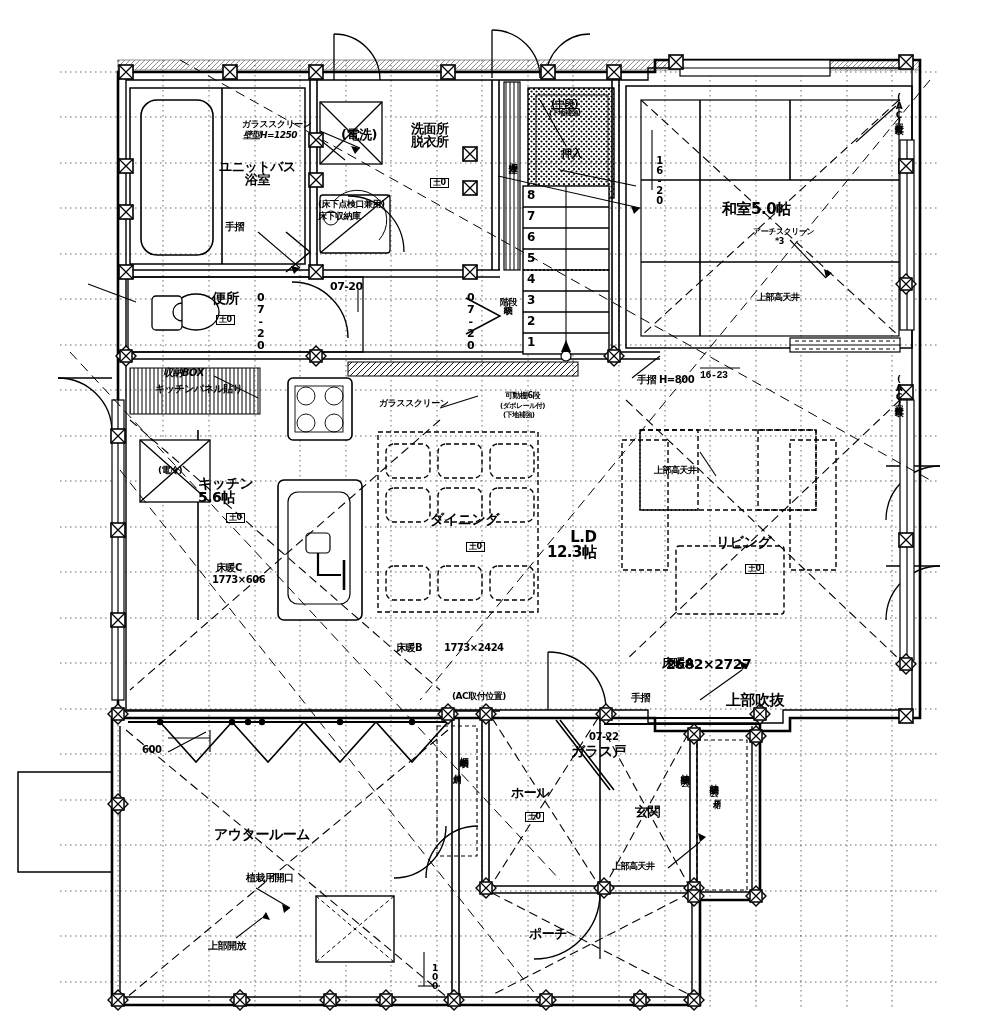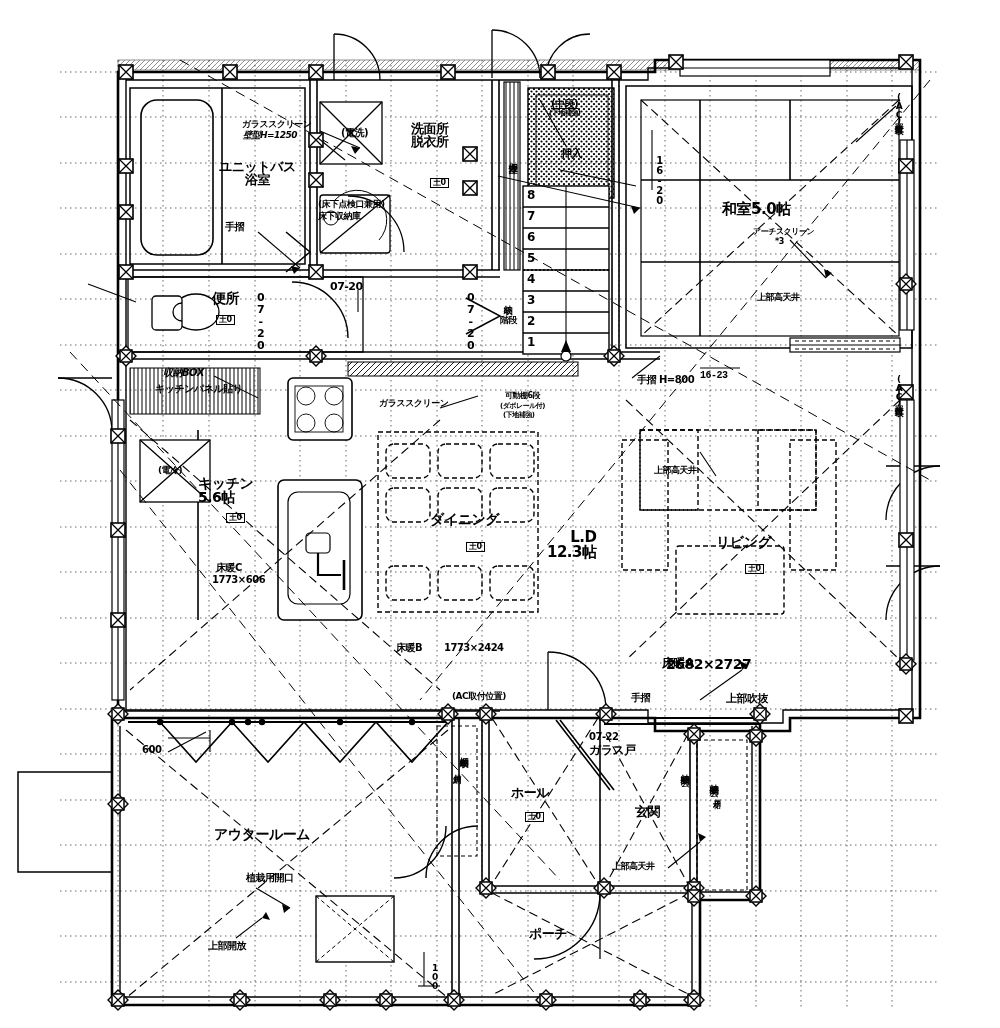--- a/index.html
+++ b/index.html
@@ -447,29 +447,29 @@
       <div class="lbl" style="left: 527px; top: 252px; font-size: 12px;">5</div>
       <div class="lbl" style="left: 527px; top: 273px; font-size: 12px;">4</div>
       <div class="lbl" style="left: 527px; top: 294px; font-size: 12px;">3</div>
       <div class="lbl" style="left: 527px; top: 315px; font-size: 12px;">2</div>
       <div class="lbl" style="left: 527px; top: 336px; font-size: 12px;">1</div>
     </div>
 
   <div id="anno-layer">
       <div class="lbl" style="left: 242px; top: 120px; font-size: 9px;">ガラススクリーン</div>
       <div class="lbl" style="left: 243px; top: 131px; font-size: 9px; font-style: italic;">壁型H=1250</div>
-      <div class="lbl" style="left: 341px; top: 128px; font-size: 10px;">(電洗)</div>
+      <div class="lbl" style="left: 341px; top: 128px; font-size: 13px;">(電洗)</div>
       <div class="lbl" style="left: 225px; top: 222px; font-size: 10px;">手摺</div>
       <div class="lbl" style="left: 318px; top: 200px; font-size: 9px;">(床下点検口兼用)</div>
       <div class="lbl" style="left: 318px; top: 212px; font-size: 9px;">床下収納庫</div>
       <div class="lbl" style="left: 330px; top: 281px; font-size: 11px;">07-20</div>
       <div class="lbl vert" style="left: 465px; top: 291px; font-size: 11px;">07-20</div>
       <div class="lbl vert" style="left: 255px; top: 291px; font-size: 11px;">07-20</div>
       <div class="lbl vert" style="left: 503px; top: 299px; font-size: 9px;">収納</div>
-      <div class="lbl" style="left: 500px; top: 298px; font-size: 9px; margin-top: 18px;">階段</div>
+      <div class="lbl" style="left: 500px; top: 298px; font-size: 9px;">階段</div>
       <div class="lbl" style="left: 551px; top: 99px; font-size: 10px; text-decoration: underline;">(中段)</div>
       <div class="lbl" style="left: 549px; top: 110px; font-size: 7px;">(下地補強)</div>
       <div class="lbl vert" style="left: 508px; top: 158px; font-size: 9px;">洋室押入</div>
       <div class="lbl vert" style="left: 654px; top: 155px; font-size: 10px;">16-20</div>
       <div class="lbl" style="left: 753px; top: 228px; font-size: 8px;">アーチスクリーン</div>
       <div class="lbl" style="left: 775px; top: 238px; font-size: 8px;">*3</div>
       <div class="lbl" style="left: 757px; top: 293px; font-size: 9px;">上部高天井</div>
       <div class="lbl" style="left: 637px; top: 375px; font-size: 10px;">手摺 H=800</div>
       <div class="lbl" style="left: 700px; top: 371px; font-size: 10px; font-family: Liberation Mono, monospace;">16-23</div>
       <div class="lbl vert" style="left: 894px; top: 92px; font-size: 9px;">(AC取付位置)</div>
@@ -482,24 +482,24 @@
       <div class="lbl" style="left: 500px; top: 403px; font-size: 7px;">(ダボレール付)</div>
       <div class="lbl" style="left: 503px; top: 412px; font-size: 7px;">(下地補強)</div>
       <div class="lbl" style="left: 216px; top: 563px; font-size: 10px;">床暖C</div>
       <div class="lbl" style="left: 212px; top: 575px; font-size: 10px;">1773×606</div>
       <div class="lbl" style="left: 396px; top: 643px; font-size: 10px;">床暖B</div>
       <div class="lbl" style="left: 444px; top: 643px; font-size: 10px;">1773×2424</div>
       <div class="lbl" style="left: 622px; top: 657px; font-size: 12px; margin-left: 40px;">床暖A</div>
       <div class="lbl" style="left: 666px; top: 657px; font-size: 14px;">2682×2727</div>
       <div class="lbl" style="left: 654px; top: 466px; font-size: 9px;">上部高天井</div>
       <div class="lbl" style="left: 631px; top: 693px; font-size: 10px;">手摺</div>
-      <div class="lbl" style="left: 726px; top: 693px; font-size: 11px;">上部吹抜</div>
+      <div class="lbl" style="left: 726px; top: 693px; font-size: 15px;">上部吹抜</div>
       <div class="lbl" style="left: 452px; top: 692px; font-size: 9px;">(AC取付位置)</div>
       <div class="lbl" style="left: 589px; top: 732px; font-size: 10px;">07-22</div>
-      <div class="lbl" style="left: 589px; top: 744px; font-size: 12px;">ガラス戸</div>
+      <div class="lbl" style="left: 571px; top: 744px; font-size: 14px;">ガラス戸</div>
       <div class="lbl vert" style="left: 459px; top: 752px; font-size: 9px;">収納棚</div>
       <div class="lbl vert" style="left: 709px; top: 780px; font-size: 9px;">玄関収納</div>
       <div class="lbl vert" style="left: 680px; top: 770px; font-size: 9px;">玄関収納</div>
       <div class="lbl" style="left: 612px; top: 862px; font-size: 9px;">上部高天井</div>
       <div class="lbl" style="left: 142px; top: 745px; font-size: 10px;">600</div>
       <div class="lbl" style="left: 246px; top: 873px; font-size: 10px;">植栽用開口</div>
       <div class="lbl" style="left: 208px; top: 941px; font-size: 10px;">上部開放</div>
       <div class="lbl vert" style="left: 430px; top: 963px; font-size: 9px;">100</div>
       <div class="lbl vert" style="left: 452px; top: 770px; font-size: 8px;">網戸付</div>
       <div class="lbl vert" style="left: 712px; top: 795px; font-size: 8px;">格子戸</div>

